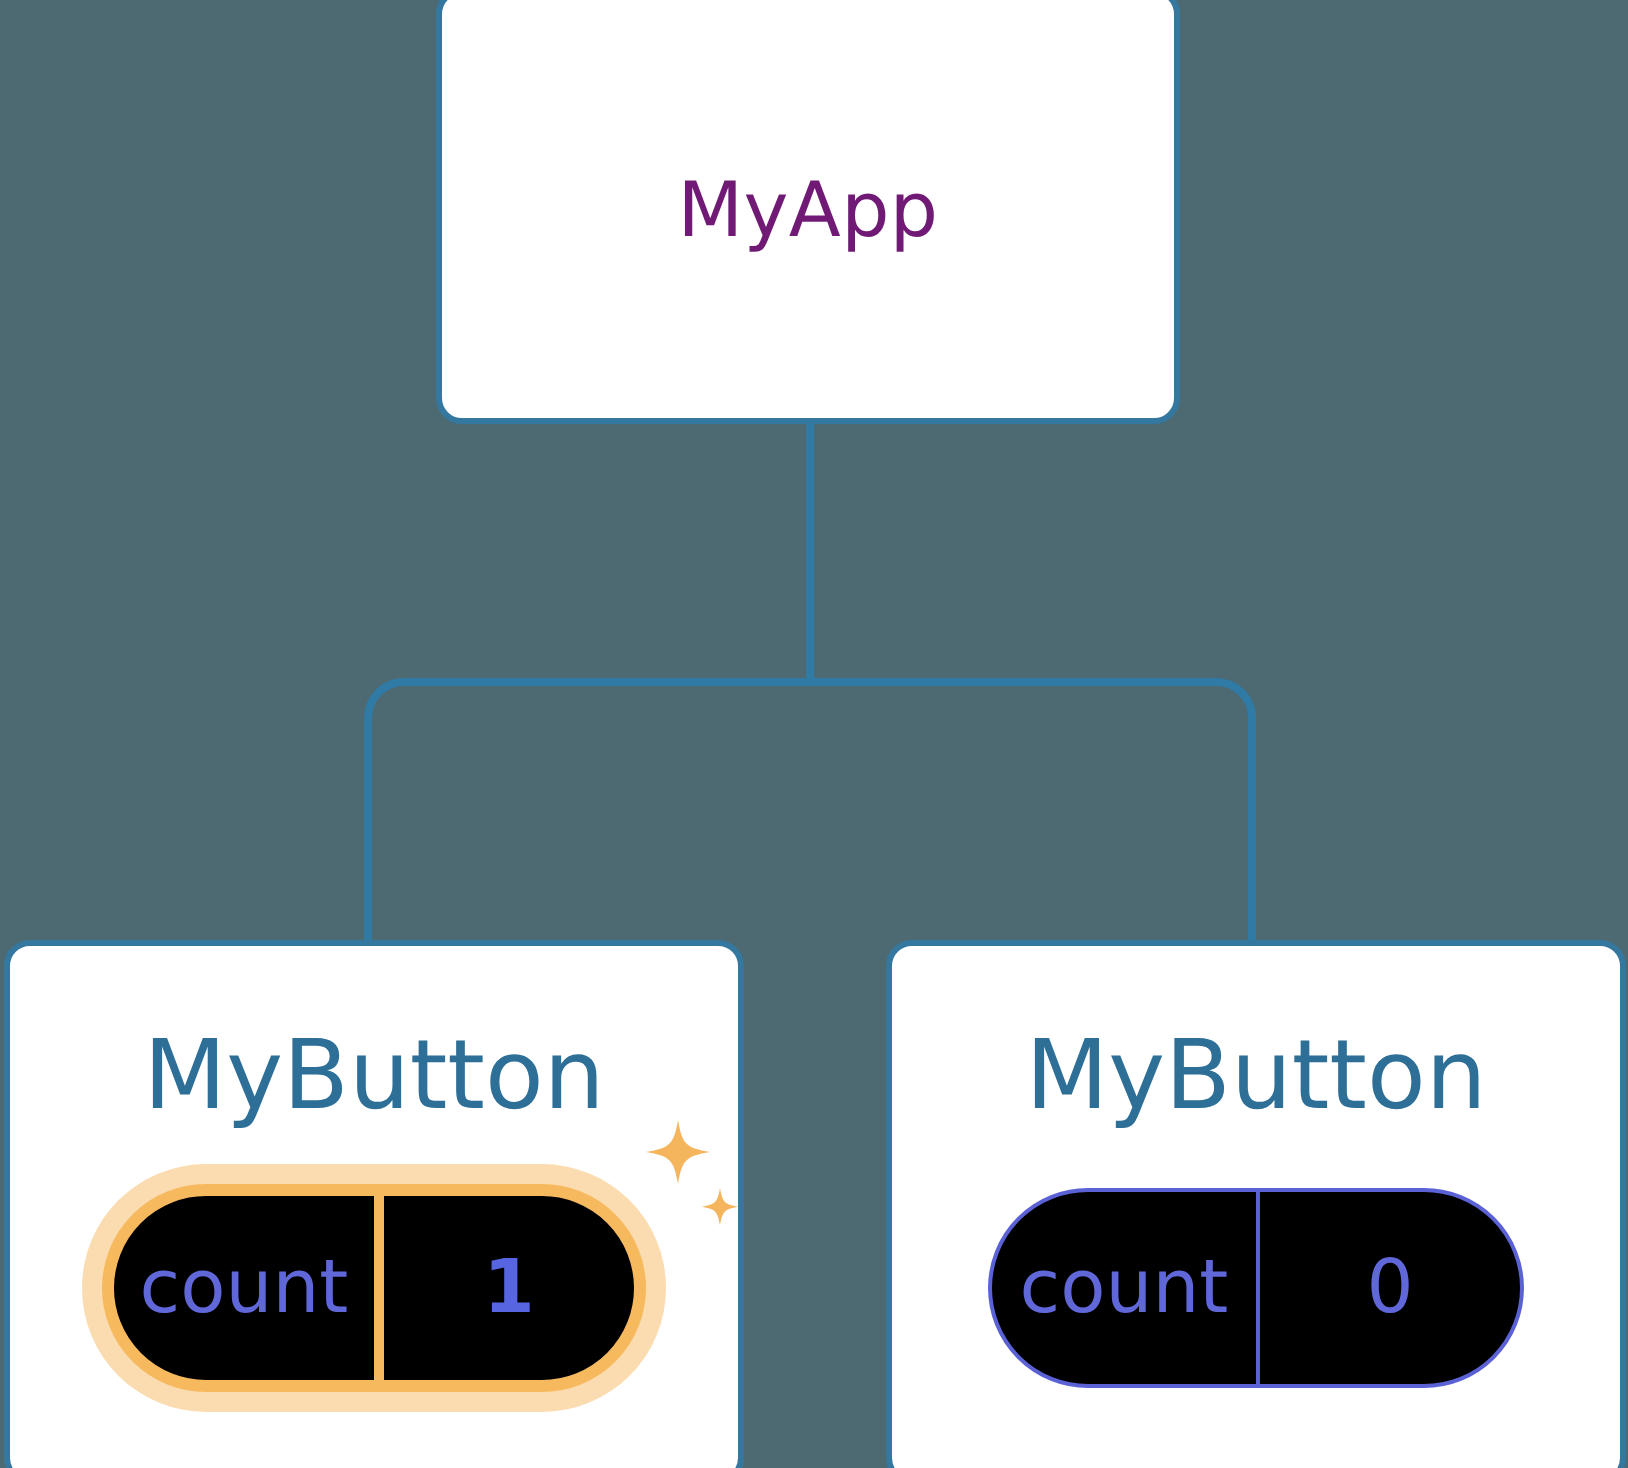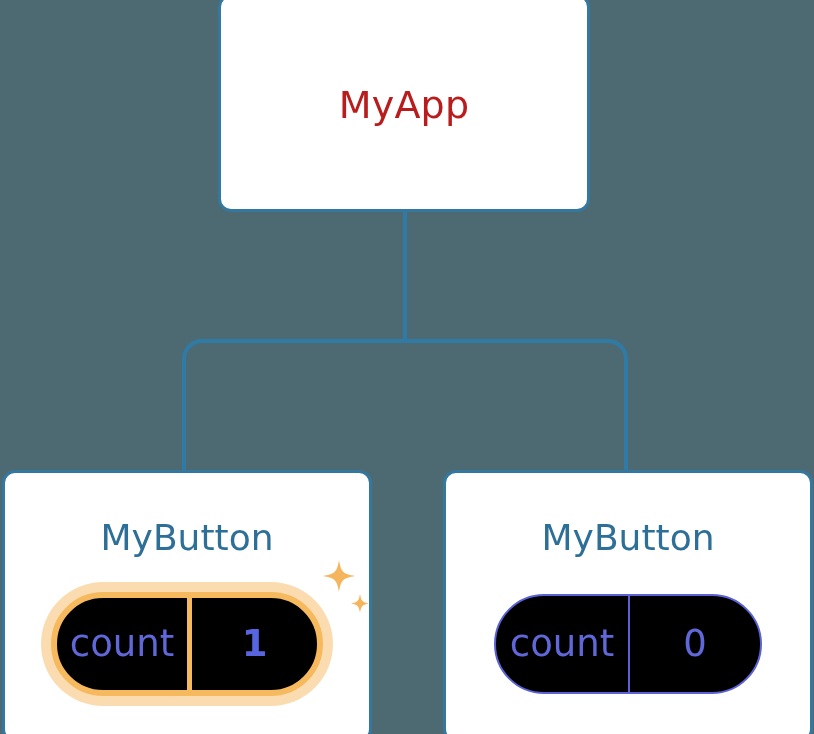--- a/index.html
+++ b/index.html
@@ -52,21 +52,21 @@
   }
 
   .node-root-label {
     position: absolute;
     left: 0;
     right: 0;
     top: 86px;
     text-align: center;
     font-size: 38px;
     line-height: 44px;
-    color: #b91c1c;
+    color: #701a75;
     letter-spacing: 0.2px;
     white-space: nowrap;
   }
 
   #node-child-0 {
     left: 2px;
     top: 470px;
     width: 370px;
     height: 272px;
   }
@@ -77,21 +77,21 @@
     width: 370px;
     height: 272px;
   }
 
   .child-label {
     position: absolute;
     left: 0;
     right: 0;
     top: 44px;
     text-align: center;
-    font-size: 36px;
+    font-size: 48px;
     line-height: 42px;
     color: #2e6f98;
     white-space: nowrap;
   }
 
   
   .pill-wrap {
     position: absolute;
     left: 0;
     right: 0;

